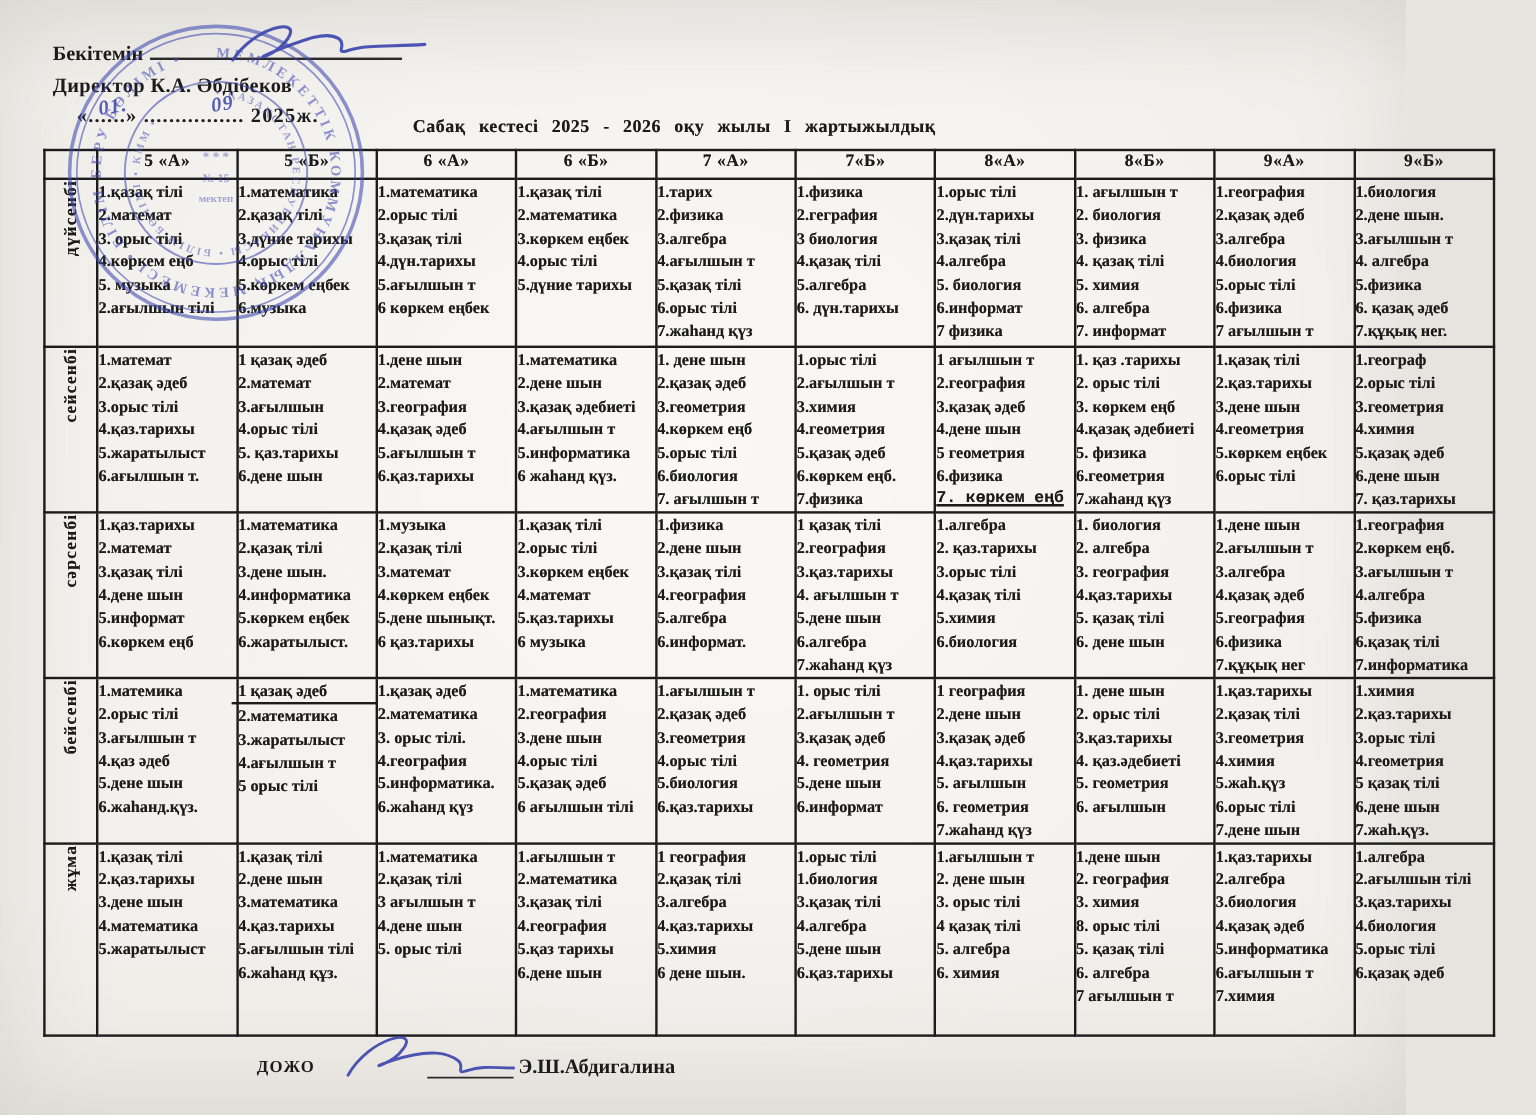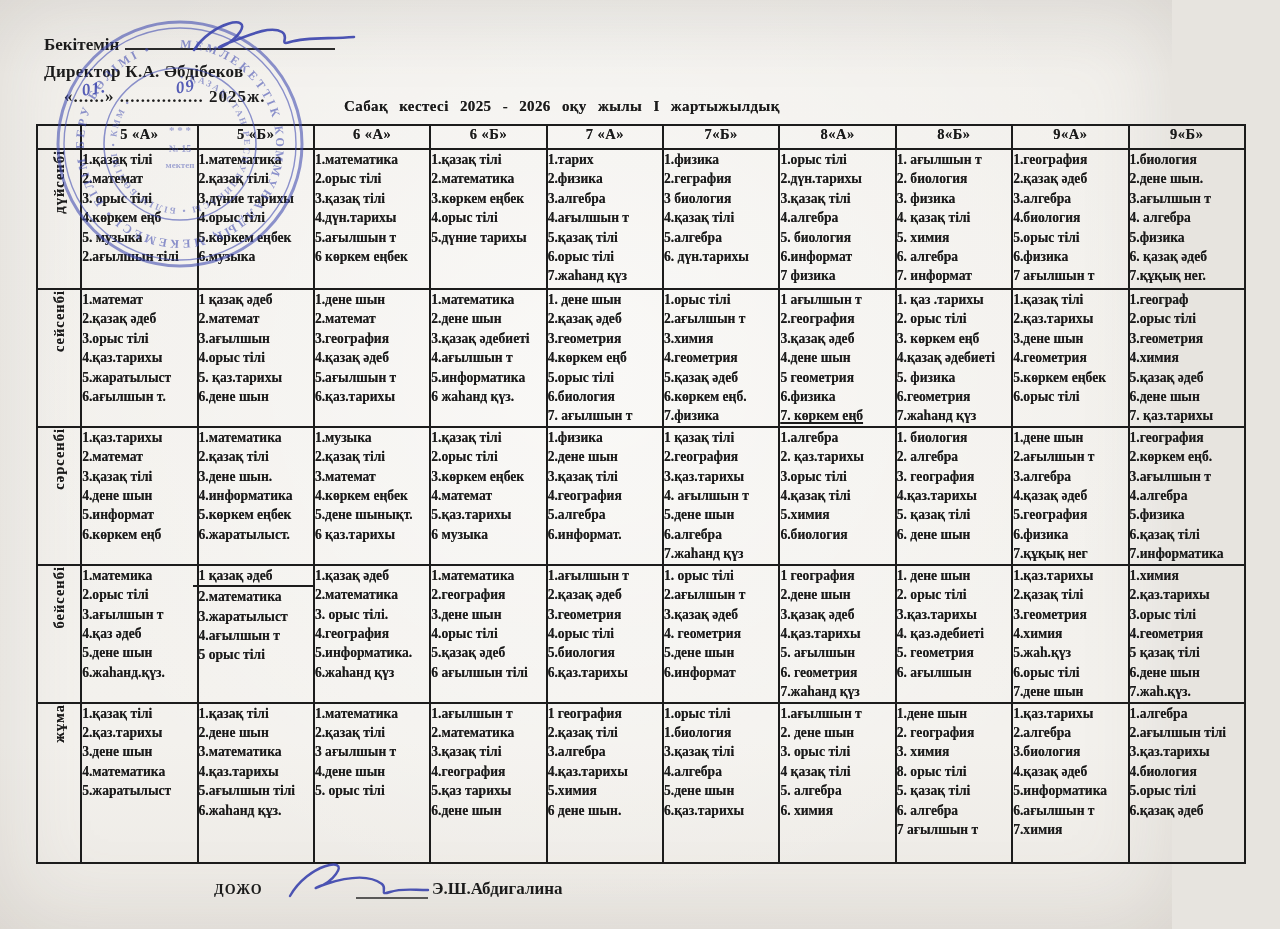--- a/index.html
+++ b/index.html
@@ -50,21 +50,21 @@
   tr.class-header-row{height:24px;font-family:Liberation Serif, serif;}
   th.class-header{font-size:14.5px;font-weight:bold;text-align:center;vertical-align:middle;letter-spacing:.5px;}
   th.corner{background:transparent;}
   th.day-label{width:44px;text-align:center;vertical-align:middle;}
   th.day-label span{
     writing-mode:vertical-rl;transform:rotate(180deg);
     font-size:14.5px;font-weight:bold;letter-spacing:1px;white-space:nowrap;
   }
   td.lesson-cell{padding:3px 2px 0 6px;}
   .lesson{font-size:13.6px;font-weight:bold;line-height:19.4px;white-space:nowrap;overflow:hidden;}
-  .lesson.u{text-decoration:underline;text-decoration-thickness:1.5px;text-underline-offset:2px;}
+  .lesson.u{text-decoration:underline;text-decoration-thickness:1.5px;text-underline-offset:2px;font-family:Liberation Mono, monospace;}
   .lesson.boxed{border-bottom:2px solid #1c1c1c;margin-left:-6px;margin-right:-2px;padding-left:6px;}
   tr.row-0{height:140px;}
   tr.row-1{height:137px;}
   tr.row-2{height:136px;}
   tr.row-3{height:136px;}
   tr.row-4{height:160px;}
   
   .footer{position:absolute;left:0;top:860px;width:1280px;height:60px;z-index:3;}
   .footer .dojo{position:absolute;left:214px;top:22px;font-size:14px;font-weight:bold;letter-spacing:1px;}
   .footer .name{position:absolute;left:432px;top:19px;font-size:17px;font-weight:bold;}

